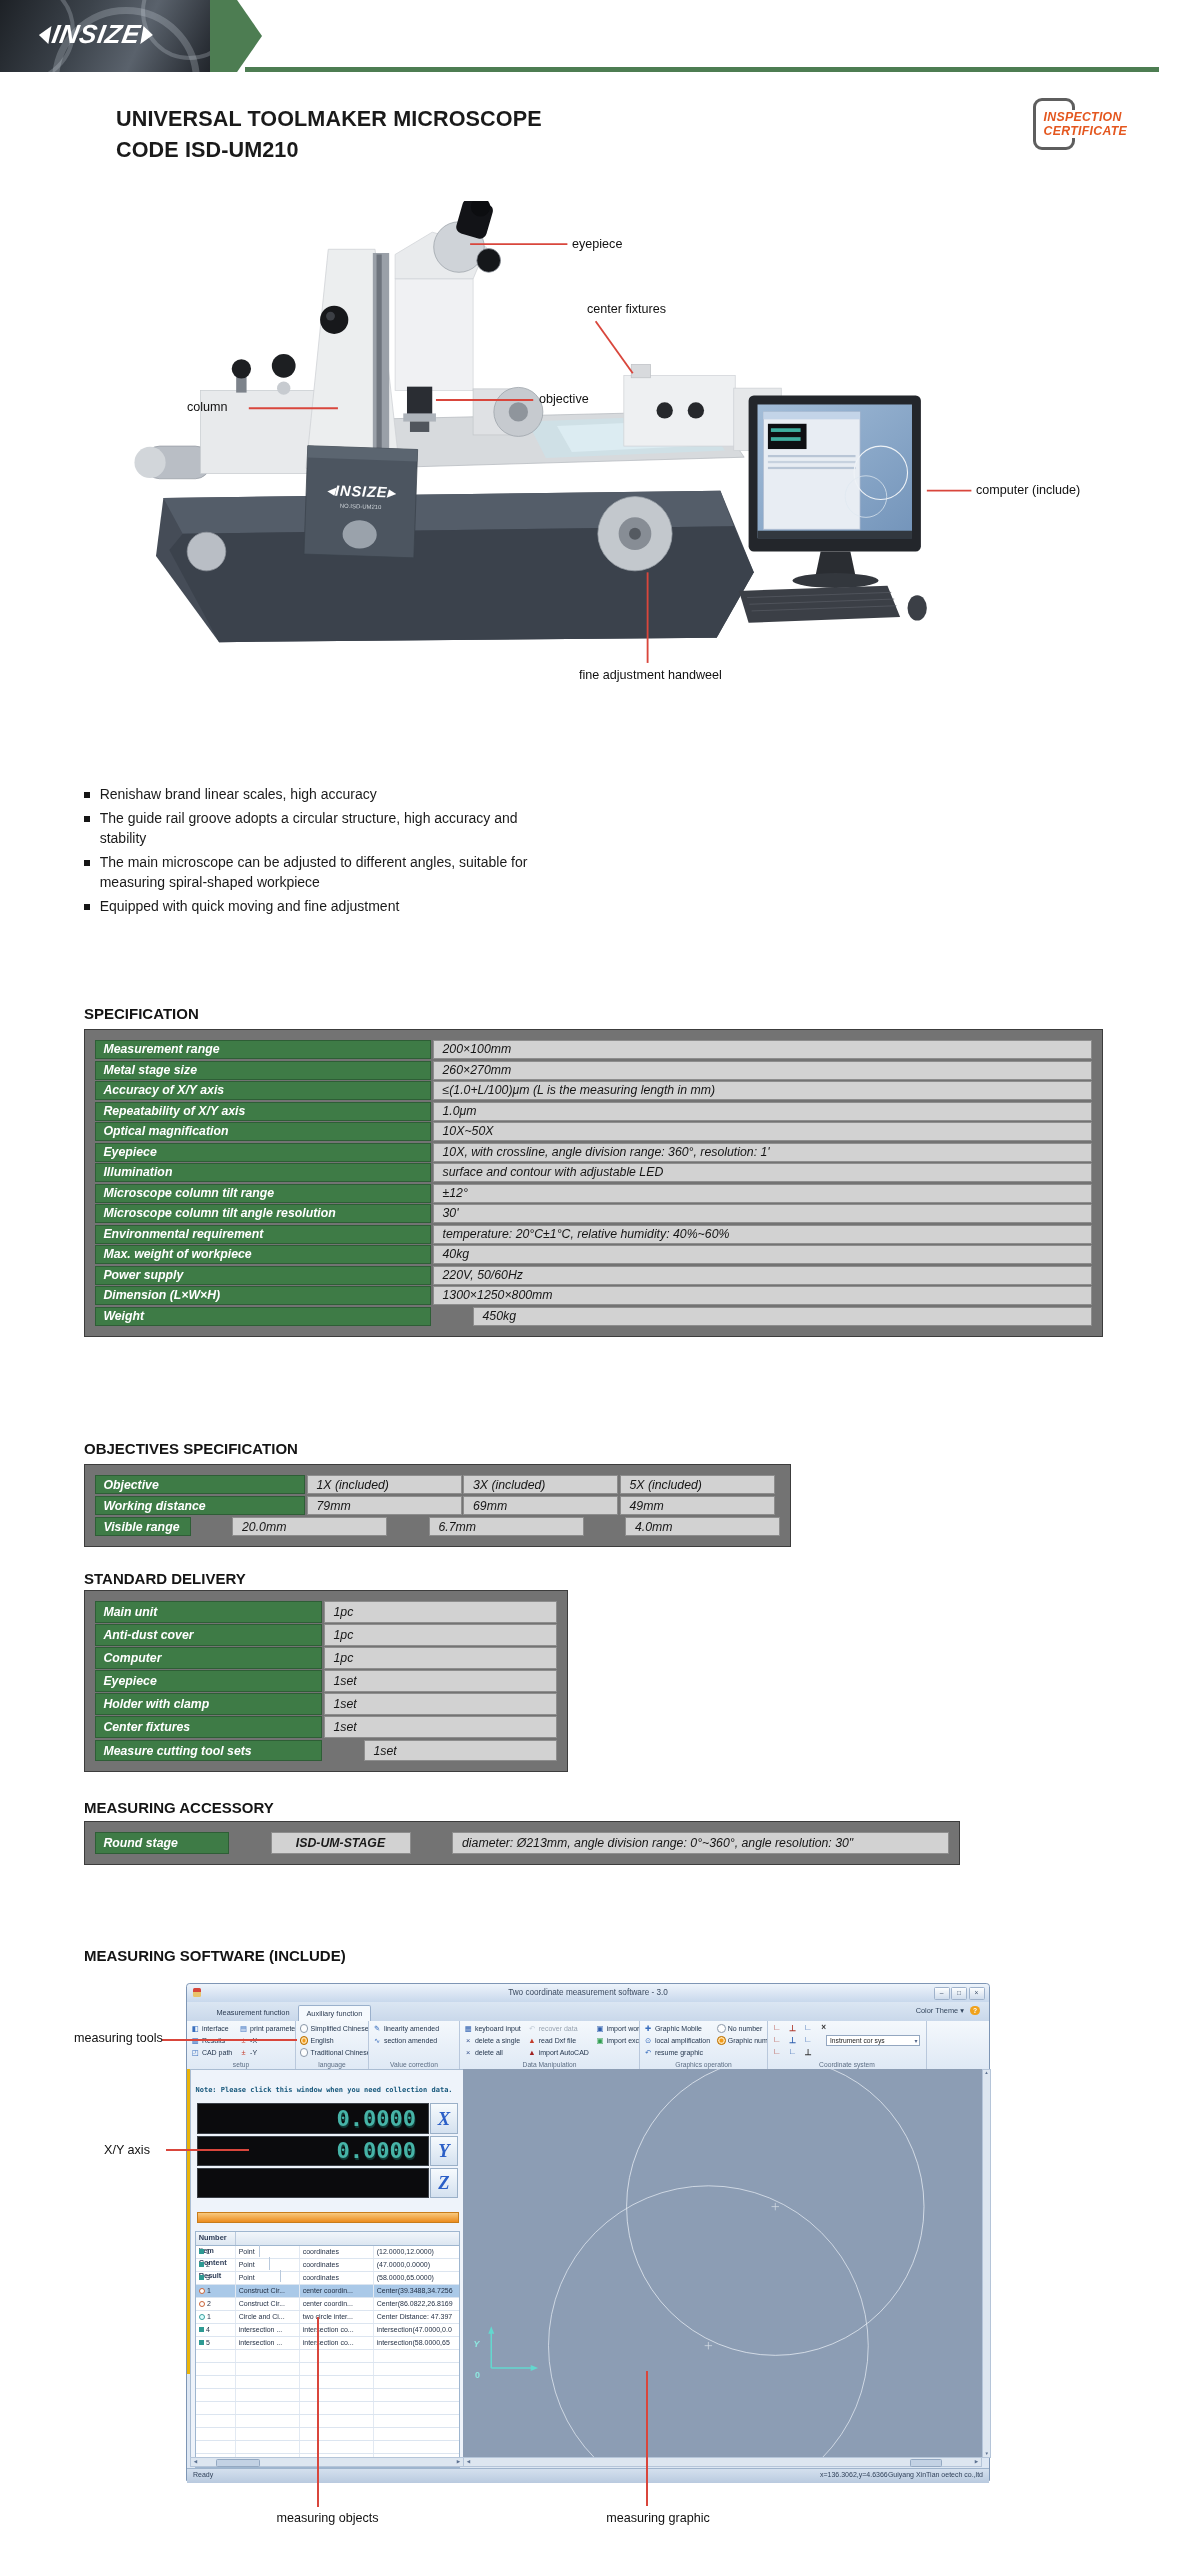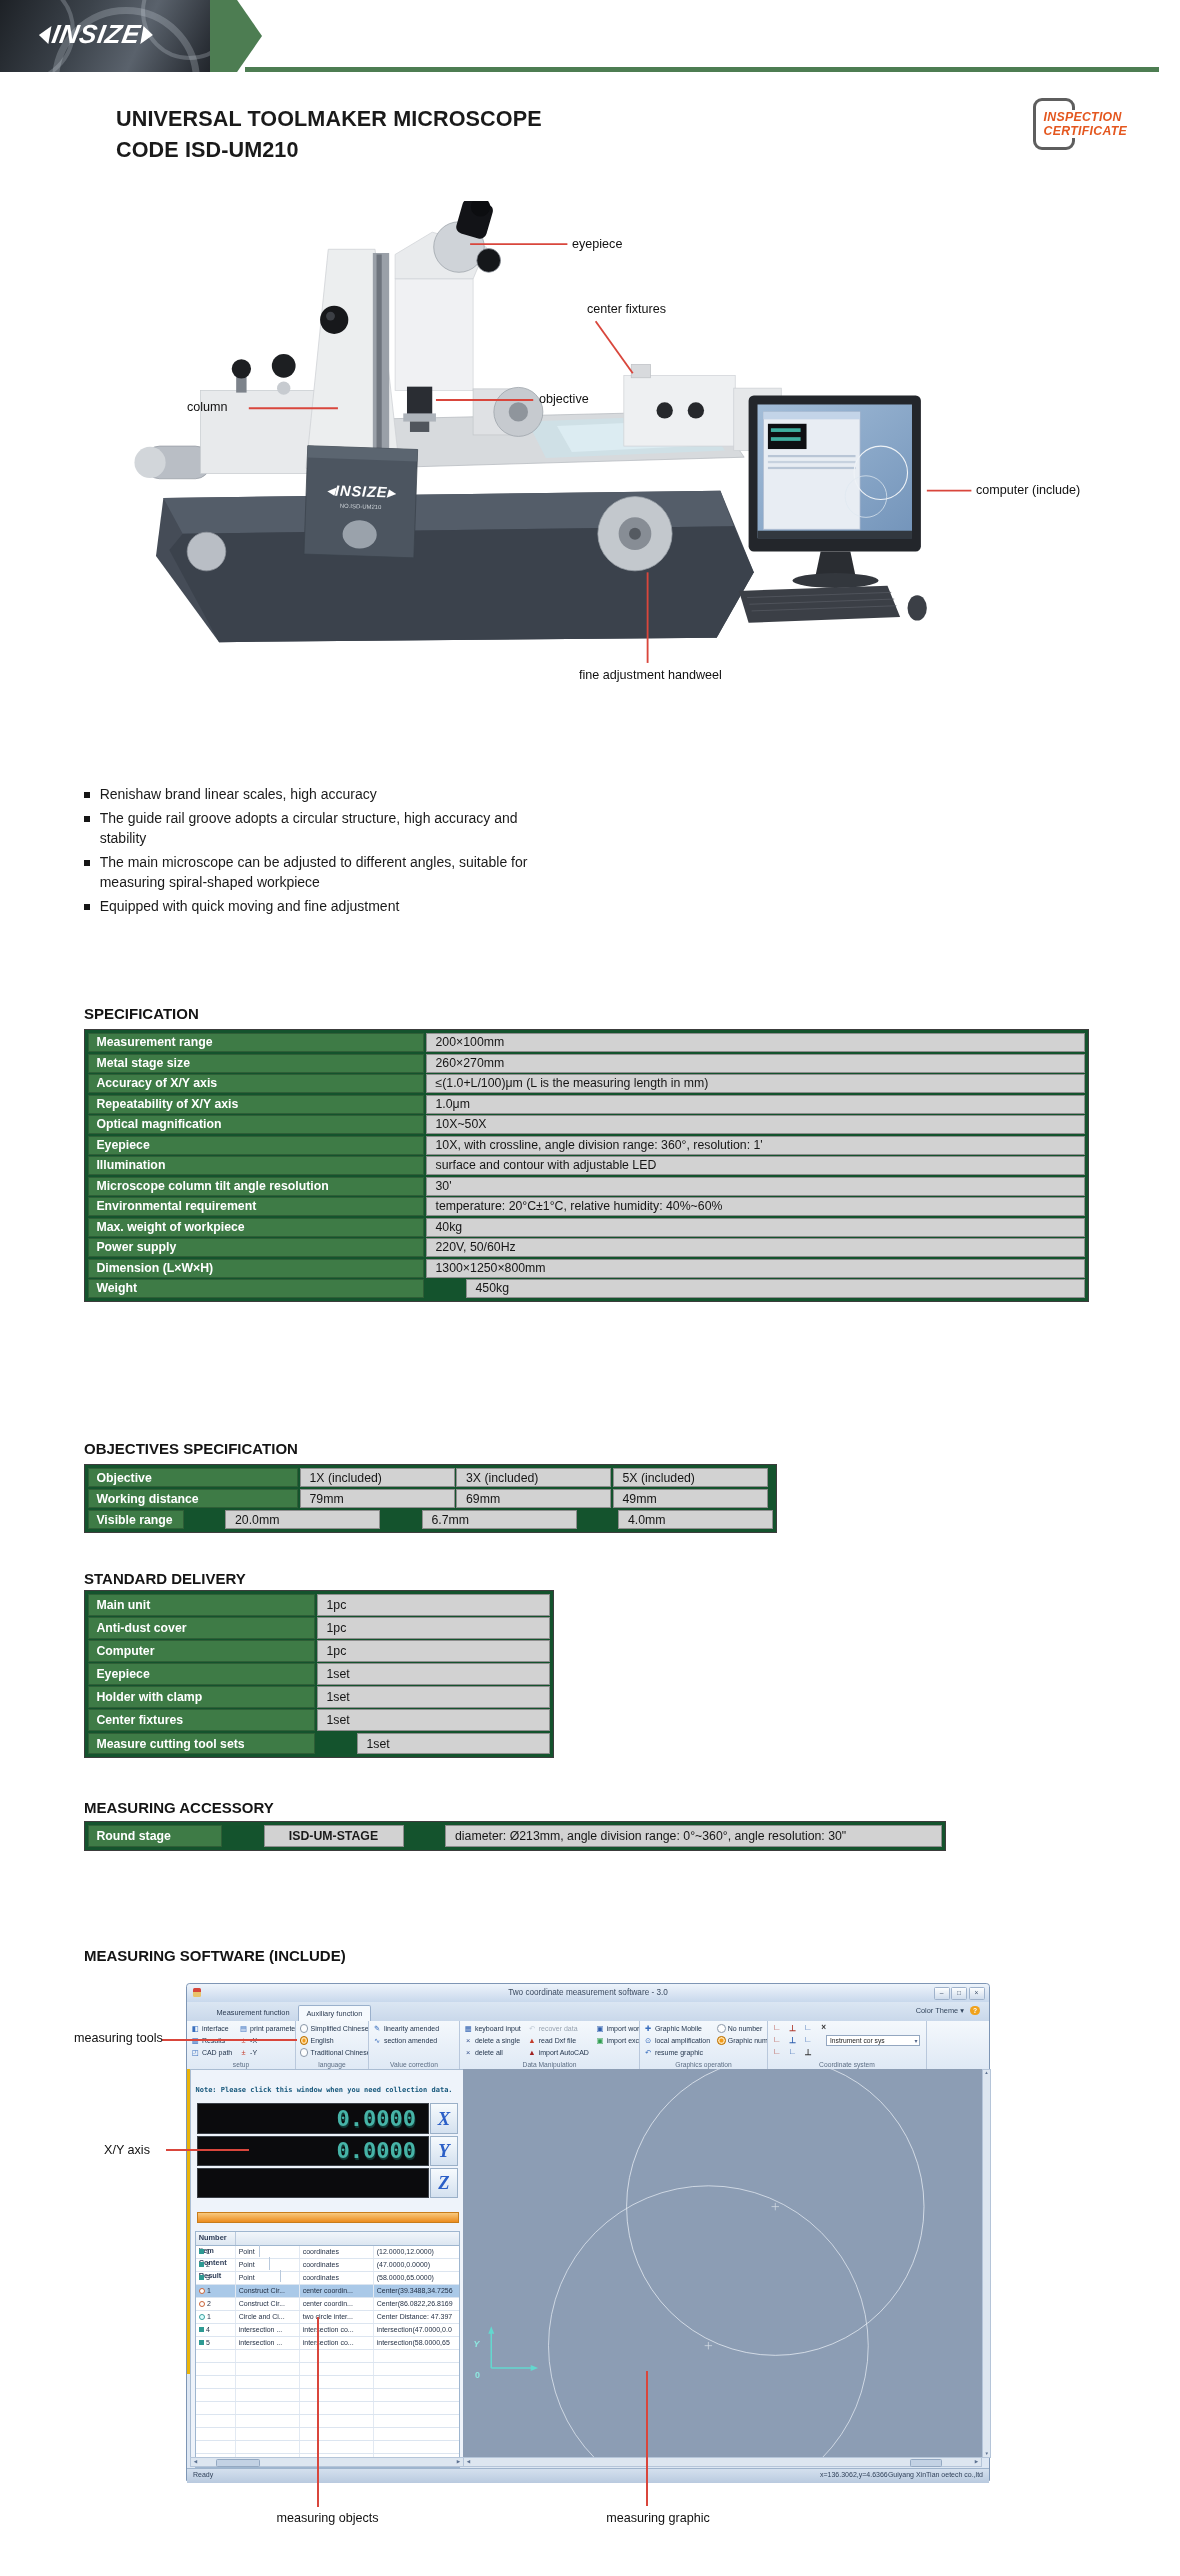--- a/index.html
+++ b/index.html
@@ -27,21 +27,21 @@
   #figure{left:111px;top:201px;width:892px;height:505px;}
   .flabel{position:absolute;font-size:12.6px;color:#111;white-space:nowrap;}
 
   
   #features{left:84px;top:785px;width:476px;list-style:none;margin:0;padding:0;}
   #features li{display:flex;margin-bottom:5.2px;font-size:14px;line-height:19.3px;}
   #features .fbullet{flex:0 0 6px;width:6px;height:6px;background:#161616;margin:6.7px 9.7px 0 0;}
 
   
   .sect-head{font-size:15px;font-weight:bold;color:#141414;}
-  .gtable{border:1.5px solid #3c3c3c;background:#14532d;padding:3px;}
+  .gtable{border:1.5px solid #3c3c3c;background:#737373;padding:10px;font-style:italic;}
   .trow{display:flex;margin-bottom:1.5px;}
   .trow:last-child{margin-bottom:0;gap:40px;}
   .tlabel{background:#3e7b46;color:#fff;font-weight:bold;font-size:12.3px;line-height:17px;padding-left:7.4px;border:0.7px solid #2e5e36;box-sizing:border-box;}
   .tvalue{background:#d2d2d2;color:#161616;font-size:12.3px;line-height:17px;padding-left:9px;margin-left:1.5px;border:0.7px solid #8d8d8d;box-sizing:border-box;flex:1;white-space:nowrap;overflow:hidden;}
   #spec-table{left:84px;top:1029px;width:997px;}
   #spec-table .tlabel{width:336px;}
   #obj-table{left:84px;top:1464px;width:685px;}
   #obj-table .trow{height:19.3px;}
   #obj-table .tlabel{width:210px;line-height:18px;}
   #obj-table .tvalue{flex:0 0 155px;line-height:18px;}
@@ -301,20 +301,24 @@
       </div>
       <div class="trow">
         <div class="tlabel">Eyepiece</div>
         <div class="tvalue">10X, with crossline, angle division range: 360°, resolution: 1'</div>
       </div>
       <div class="trow">
         <div class="tlabel">Illumination</div>
         <div class="tvalue">surface and contour with adjustable LED</div>
       </div>
       <div class="trow">
+        <div class="tlabel">Microscope column tilt range</div>
+        <div class="tvalue">±12°</div>
+      </div>
+      <div class="trow">
         <div class="tlabel">Microscope column tilt angle resolution</div>
         <div class="tvalue">30'</div>
       </div>
       <div class="trow">
         <div class="tlabel">Environmental requirement</div>
         <div class="tvalue">temperature: 20°C±1°C, relative humidity: 40%~60%</div>
       </div>
       <div class="trow">
         <div class="tlabel">Max. weight of workpiece</div>
         <div class="tvalue">40kg</div>

